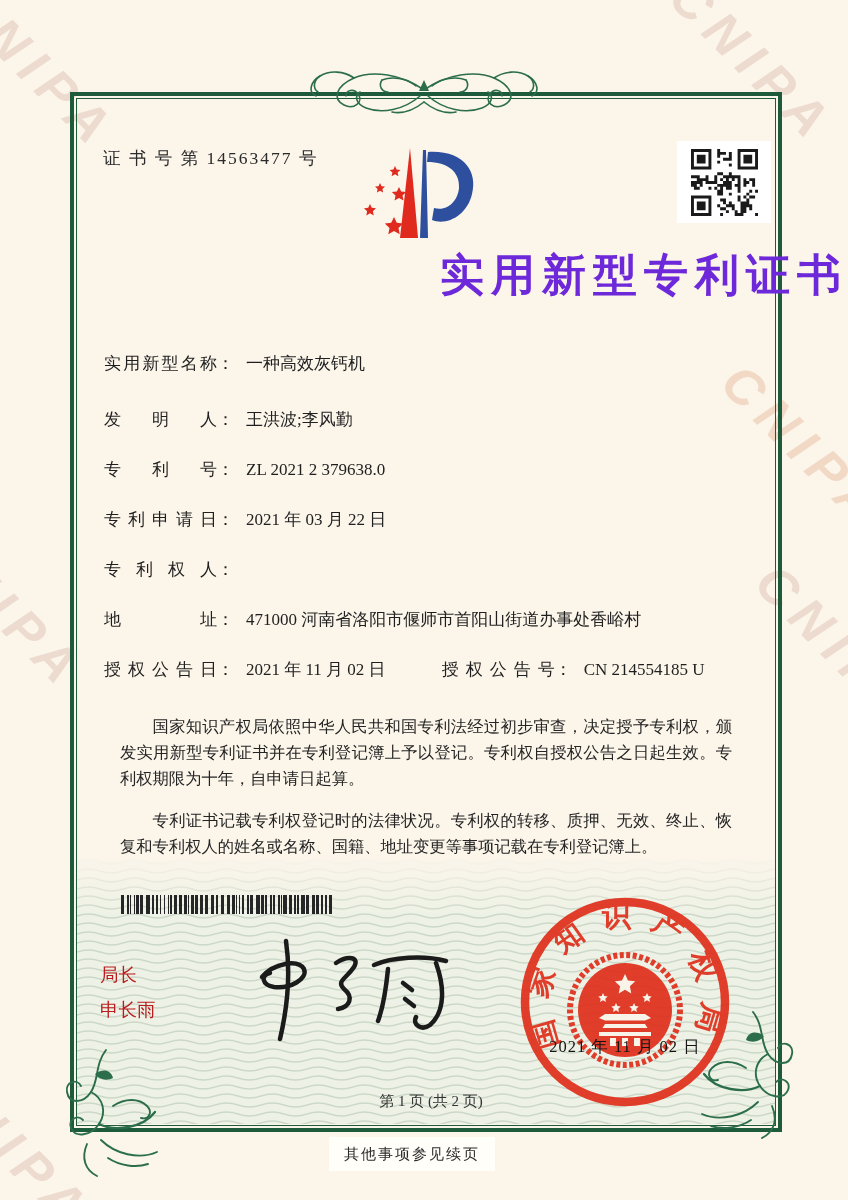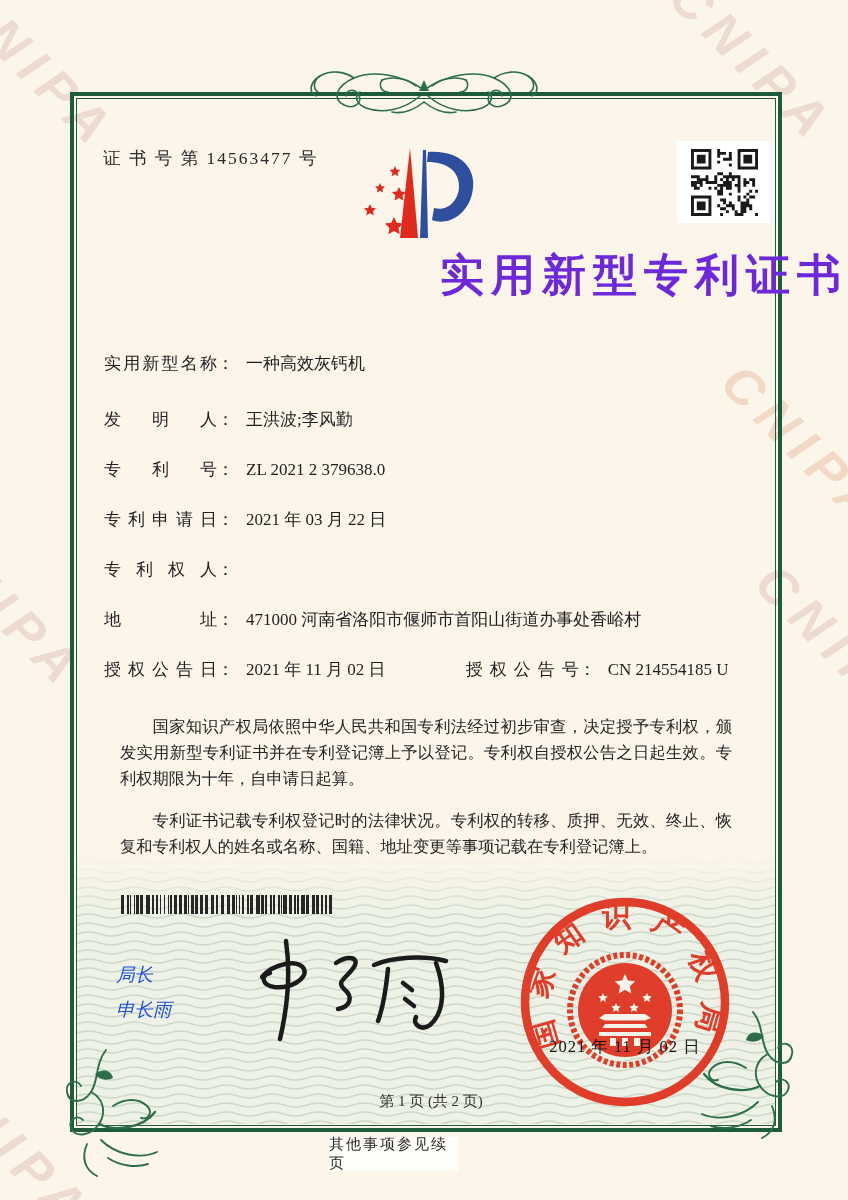--- a/index.html
+++ b/index.html
@@ -27,34 +27,34 @@
          display:flex;align-items:center;justify-content:center;}
   .title{left:0;width:848px;top:246px;text-align:right;font-size:44px;font-weight:bold;
          letter-spacing:7px;color:#6d28d9;}
 
   .fields{left:104px;top:352px;width:652px;font-size:17px;color:#1f1f1f;}
   .frow{display:flex;align-items:baseline;line-height:24px;margin-bottom:26px;white-space:nowrap;}
   .frow.first{margin-bottom:32px;}
   .flabel{display:inline-block;width:113px;text-align:justify;text-align-last:justify;
           text-justify:inter-character;}
   .fcolon{display:inline-block;margin-right:12px;}
-  .grant2{margin-left:80px;}
+  .grant2{margin-left:56px;}
 
   .bodytext{left:104px;top:698px;width:644px;font-size:16.3px;line-height:26px;
             text-align:justify;color:#242424;}
   .bodytext p{margin:16px;text-indent:2em;}
 
   #barcode{left:121px;top:895px;}
-  .signer{left:116px;top:958px;font-size:18.5px;line-height:35px;color:#1d4ed8;font-style:italic;}
+  .signer{left:100px;top:958px;font-size:18.5px;line-height:35px;color:#b91c1c;}
   #signature{left:240px;top:933px;}
   #seal{left:516px;top:893px;}
   .sealdate{left:516px;top:1036px;width:218px;text-align:center;font-size:16.5px;
             letter-spacing:1px;color:#141414;z-index:5;}
   .pagefoot{left:16px;top:1092px;width:830px;text-align:center;font-size:15px;color:#333;}
-  .contbox{left:329px;top:1137px;width:129px;height:34px;background:#fffef9;z-index:6;
+  .contbox{left:329px;top:1137px;width:166px;height:34px;background:#fffef9;z-index:6;
            display:flex;align-items:center;justify-content:center;font-size:15px;color:#2a2a2a;
            letter-spacing:2px;}
 
   .orn{z-index:5;pointer-events:none;}
   #orn-top{left:298px;top:66px;}
   #orn-bl{left:50px;top:1048px;}
   #orn-br{left:697px;top:1010px;transform:scale(-1,1);}
 </style>
 </head>
 <body>

